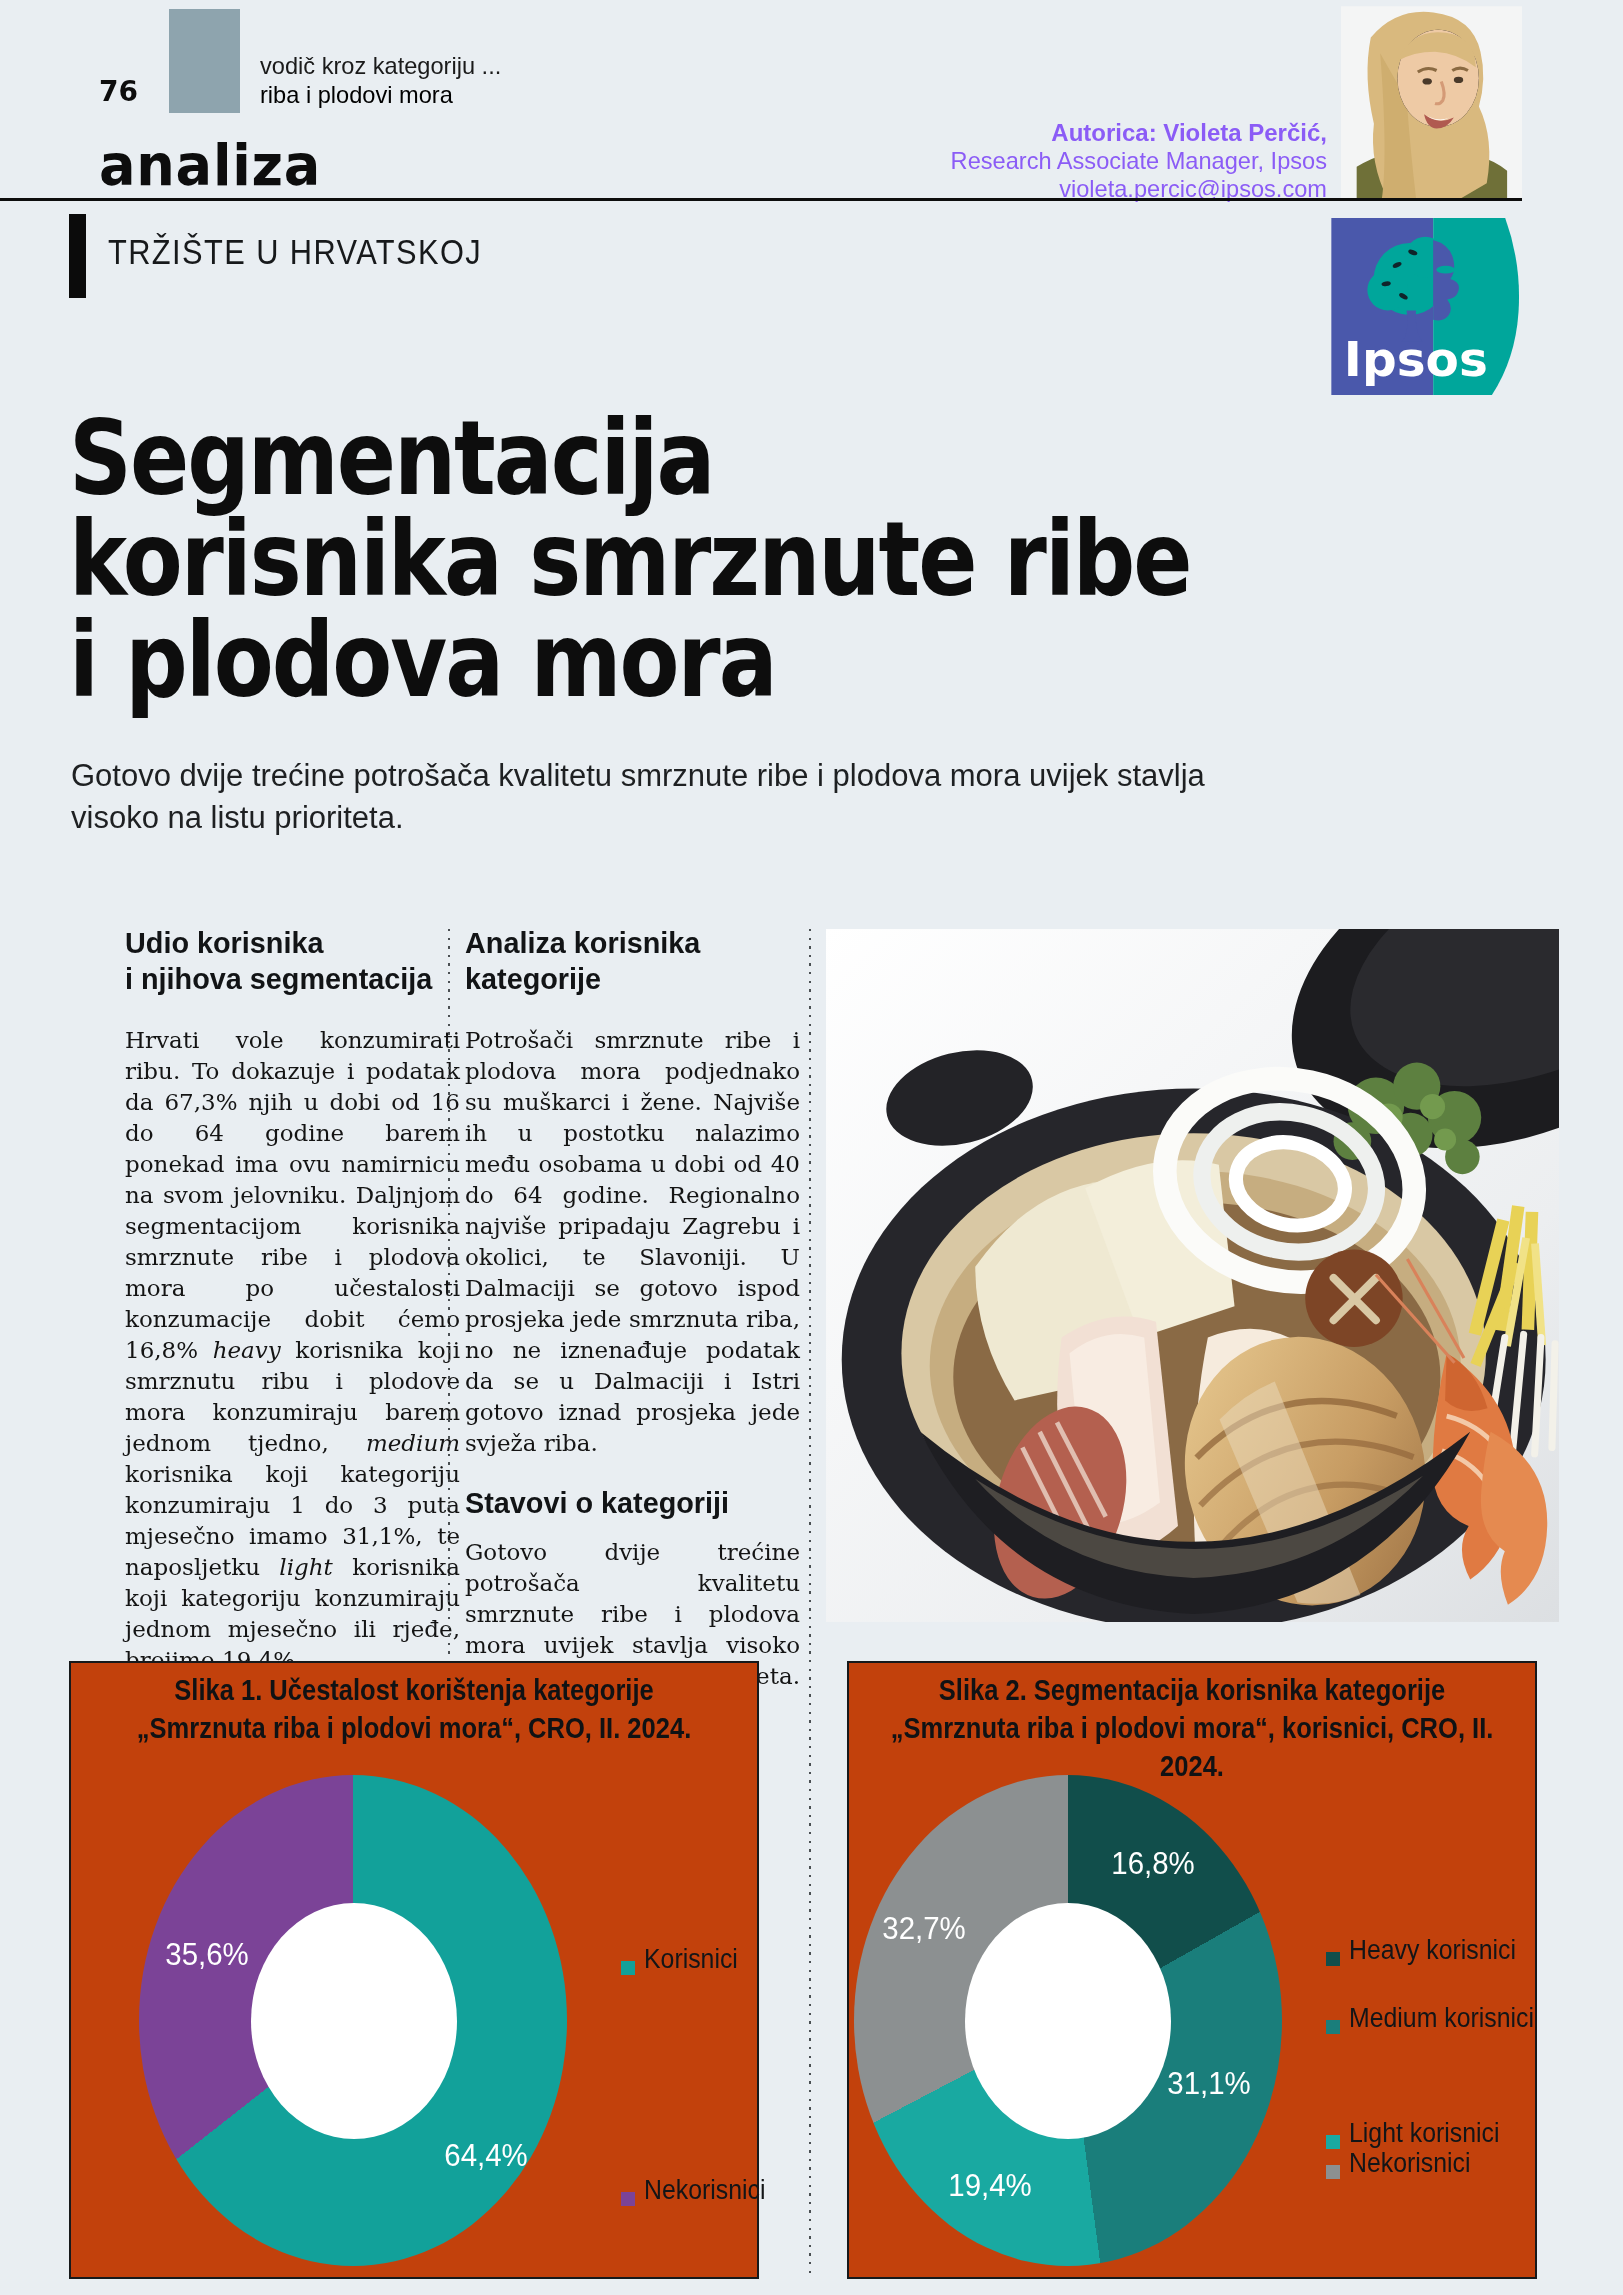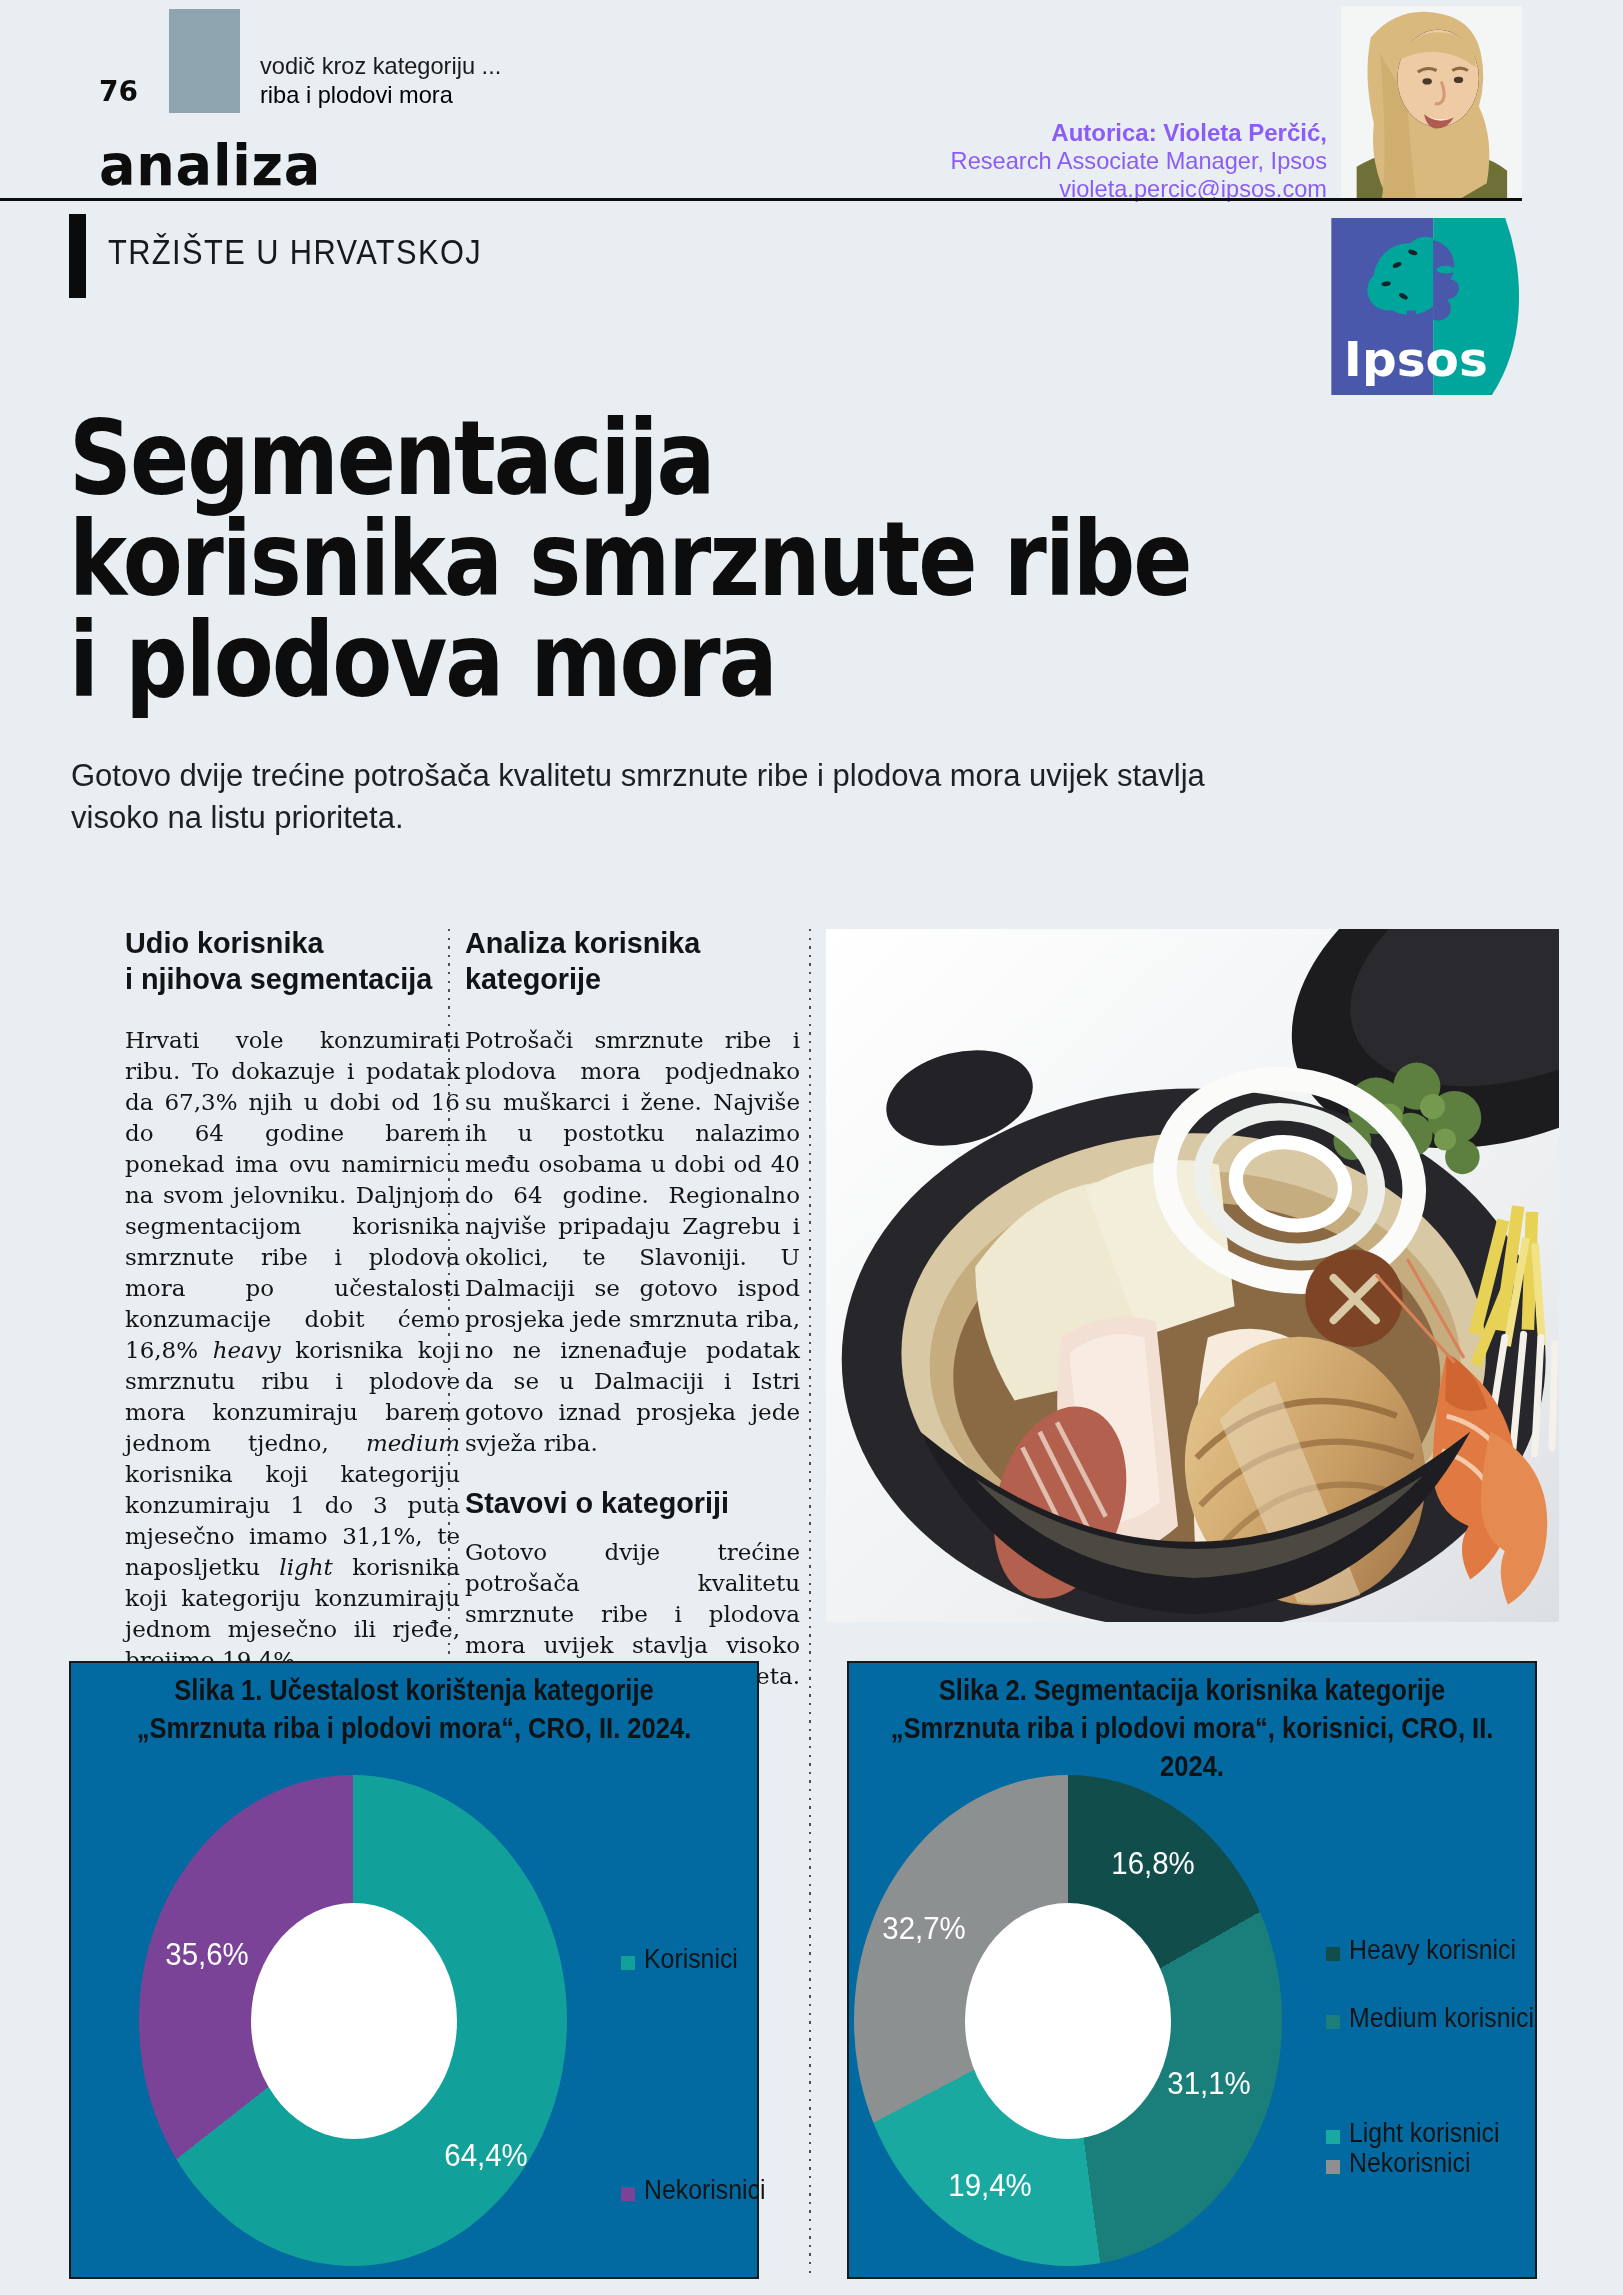--- a/index.html
+++ b/index.html
@@ -30,30 +30,30 @@
   .colhead{font-size:30px;line-height:36px;font-weight:bold;color:#121416;transform:scaleX(.96);transform-origin:left;}
   .body-serif{font-size:23px;line-height:31px;color:#141414;text-align:justify;}
   .col1{left:101px;top:925px;width:335px;margin-left:24px;}
   .col2{left:465px;top:925px;width:335px;}
   .subhead{font-size:30px;font-weight:bold;color:#121416;margin:27px 0 17.3px 0;transform:scaleX(.96);transform-origin:left;}
   .divider{width:2.4px;background-image:repeating-linear-gradient(to bottom,#4a4f52 0 2.4px,transparent 2.4px 8.6px);}
   .d1{left:448px;top:929px;height:726px;}
   .d2{left:809px;top:929px;height:1344px;}
   .foodphoto{left:826px;top:929px;width:733px;height:693px;overflow:hidden;}
   
-  .chartbox{width:686px;height:614px;background:#0369a1;border:2.4px solid #17191b;}
+  .chartbox{width:686px;height:614px;background:#c2410c;border:2.4px solid #17191b;}
   .box1{left:69px;top:1661px;}
   .box2{left:847px;top:1661px;}
   .cb-title{position:absolute;left:0;top:7.9px;width:100%;text-align:center;font-size:29px;line-height:38px;font-weight:bold;color:#101214;transform:scaleX(.88);}
   .donut{position:absolute;border-radius:50%;}
   .donut-size{width:428px;height:491px;}
   .hole{position:absolute;width:206px;height:236px;border-radius:50%;background:#ffffff;}
   .slice-label{position:absolute;color:#ffffff;font-size:32px;transform:translate(-50%,-50%) scaleX(.92);white-space:nowrap;}
   .legend{position:absolute;}
-  .legend-item{position:absolute;display:flex;align-items:center;}
+  .legend-item{position:absolute;display:flex;align-items:flex-end;}
   .legend-swatch{width:14px;height:14px;margin-top:6.3px;flex:0 0 auto;}
   .legend-label{margin-left:9.4px;font-size:27px;color:#131517;transform:scaleX(.92);transform-origin:left;white-space:nowrap;}
 </style>
 </head>
 <body>
 
 <div class="page">
 
   <div class="abs pagenum heavy">76</div>
   <div class="abs eyebrow-block" style="background-color: rgb(142, 164, 174);"></div>

